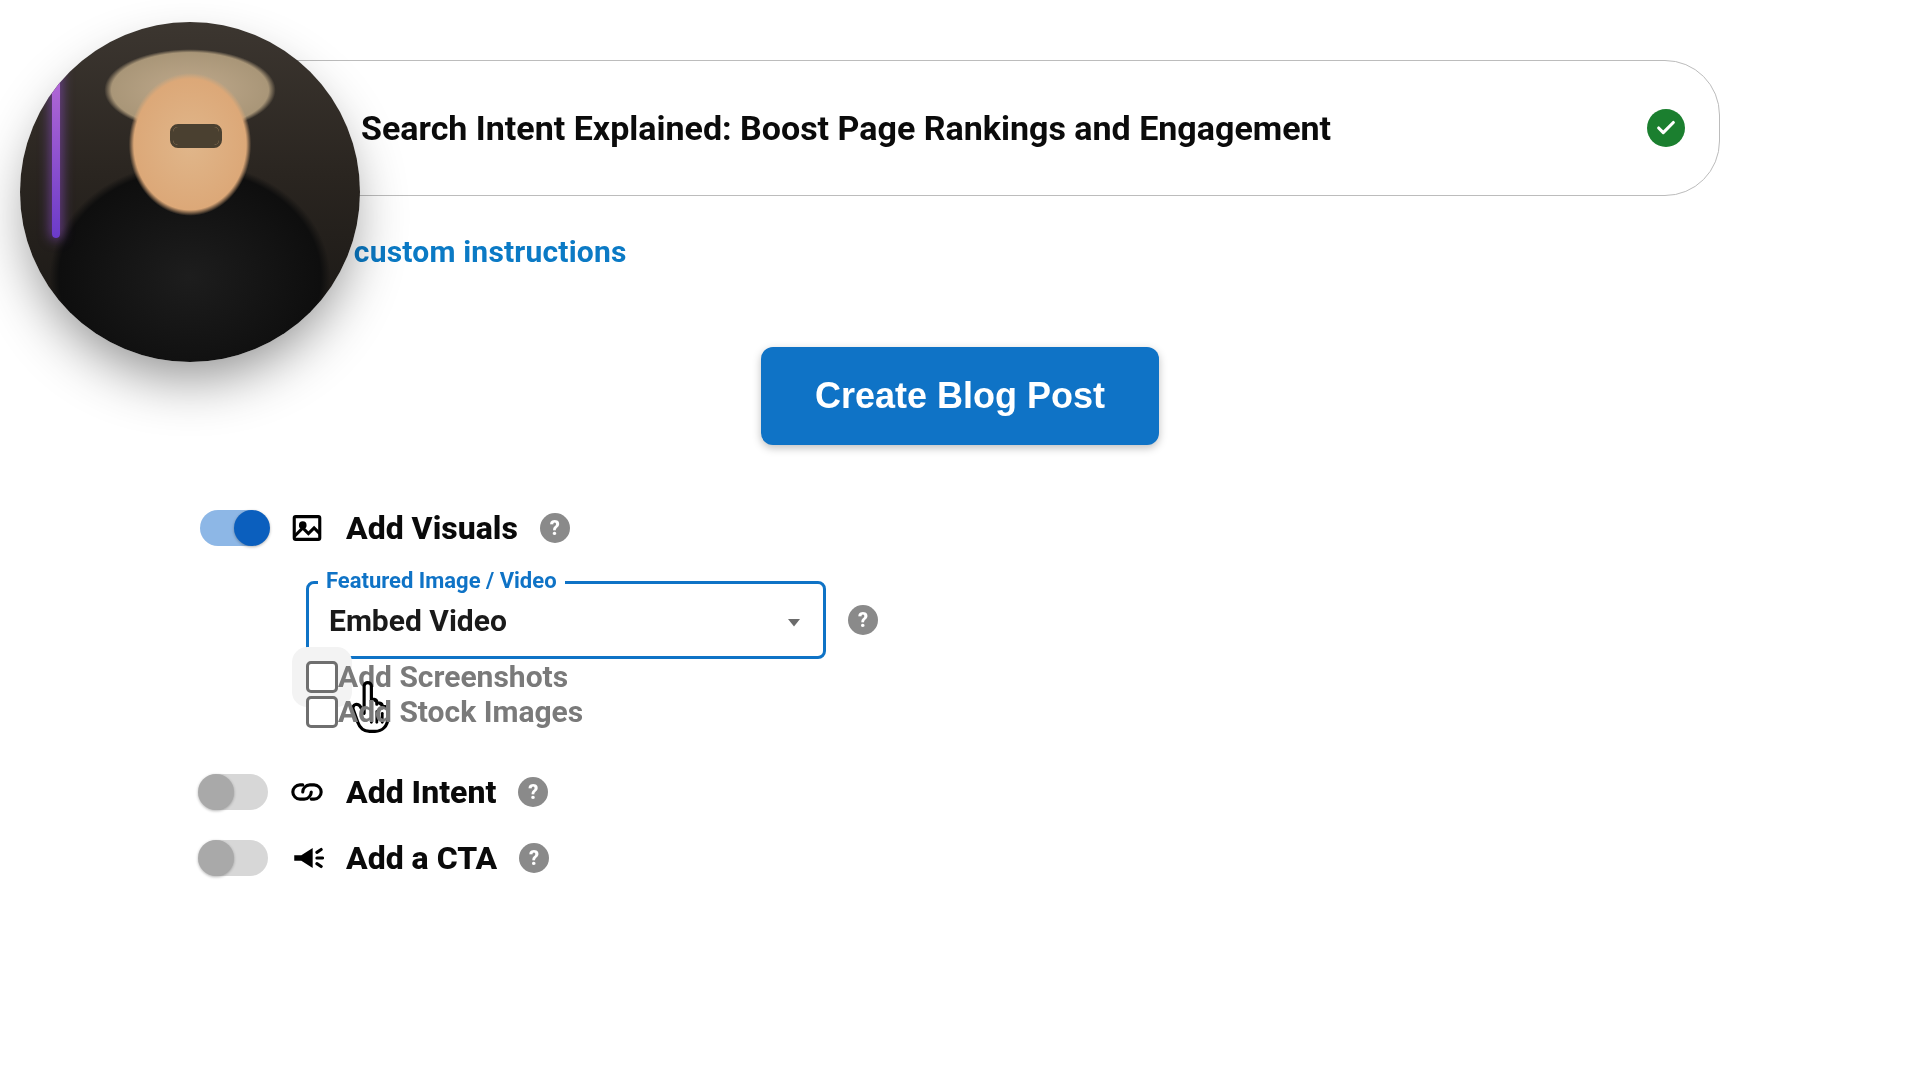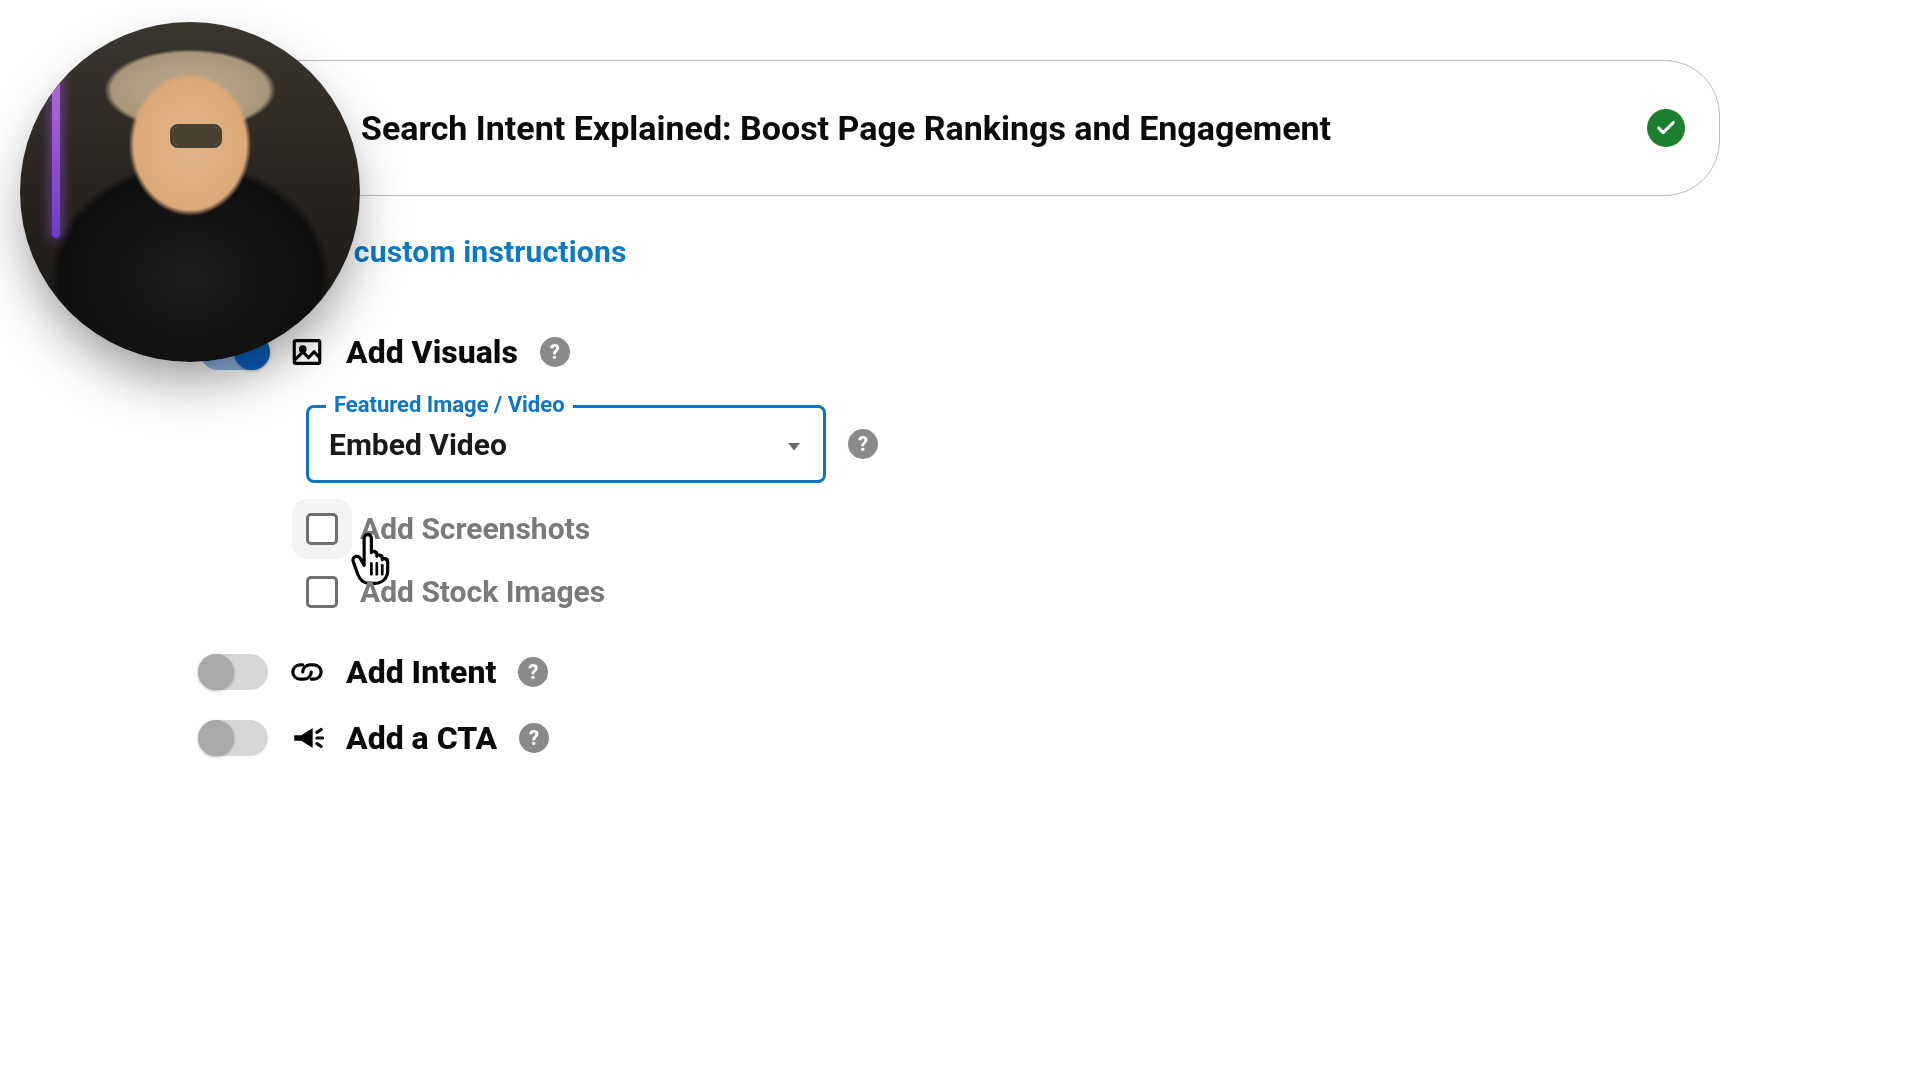--- a/index.html
+++ b/index.html
@@ -111,21 +111,21 @@
   .opt-icon { width: 34px; height: 34px; display: flex; align-items: center; justify-content: center; }
   .opt-icon svg { width: 34px; height: 34px; stroke: #000; fill: none; stroke-width: 2.2; }
   .opt-label { font-size: 32px; font-weight: 800; color: #0a0a0a; }
   .help { width: 30px; height: 30px; border-radius: 50%; background: #8a8a8a; color: #fff; display: flex; align-items: center; justify-content: center; font-size: 20px; font-weight: 800; cursor: pointer; }
 
   .sub-block { margin: 20px 0 30px 106px; }
   .select-wrap { position: relative; width: 520px; }
   .select-label {
     position: absolute;
     top: -13px;
-    left: 20px;
+    left: 12px;
     background: #fff;
     padding: 0 8px;
     color: #0f73c6;
     font-size: 22px;
     font-weight: 700;
     z-index: 1;
   }
   .select-box {
     border: 3px solid #0f73c6;
     border-radius: 8px;
@@ -135,21 +135,21 @@
     justify-content: space-between;
     padding: 0 20px;
     font-size: 30px;
     font-weight: 700;
     color: #1a1a1a;
     cursor: pointer;
   }
   .select-box svg { width: 18px; height: 18px; fill: #6b6b6b; }
   .select-row { display: flex; align-items: center; gap: 22px; }
 
-  .check-row { display: flex; align-items: center; gap: 22px; margin-top: 28px; position: relative; }
+  .check-row { display: flex; align-items: center; position: relative; }
   .checkbox { width: 32px; height: 32px; border: 3px solid #6f6f6f; border-radius: 5px; background: #fff; cursor: pointer; }
   .check-label { font-size: 30px; font-weight: 700; color: #7a7a7a; }
   .check-row.hovered .checkbox { box-shadow: 0 0 0 14px #f3f3f3; border-radius: 5px; }
 
   .cursor {
     position: absolute;
     left: 40px;
     top: 18px;
     width: 58px;
     height: 58px;
@@ -170,20 +170,23 @@
       <div class="title-check">
         <svg viewBox="0 0 24 24">
             <polyline points="4 12 9 17 20 6"></polyline>
           </svg>
       </div>
     </div>
   </div>
 
   <div class="instructions-link">r custom instructions</div>
 
+  <div class="create-wrap">
+    <button class="create-btn">Create Blog Post</button>
+  </div>
 
   <div class="options">
 
     <div class="opt-row">
       <div class="toggle on">
           <div class="knob"></div>
         </div>
       <div class="opt-icon">
         <svg viewBox="0 0 24 24">
             <rect x="3" y="4" width="18" height="16" rx="1"></rect>

